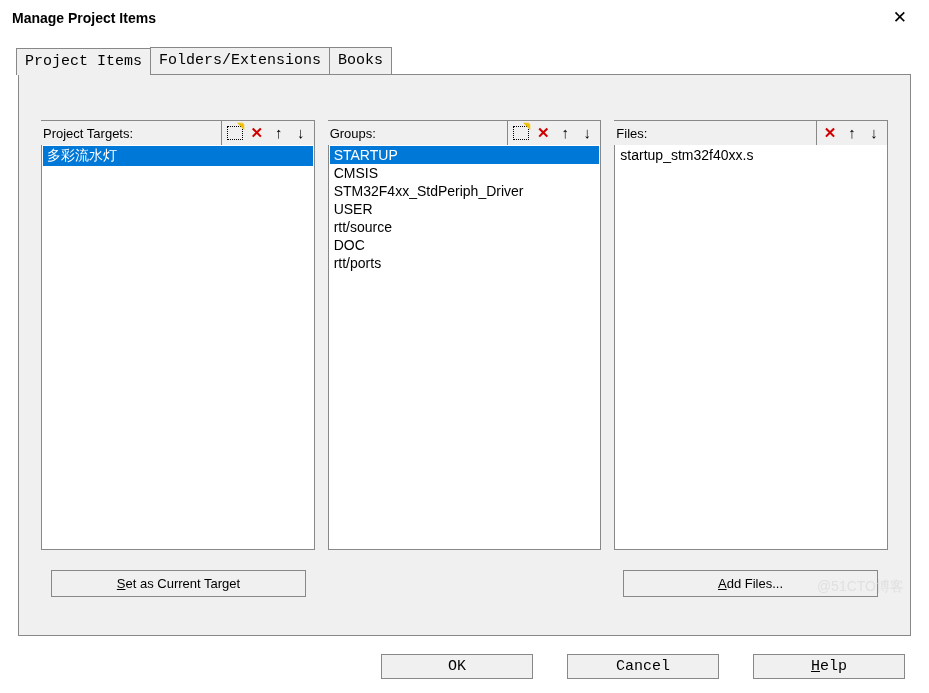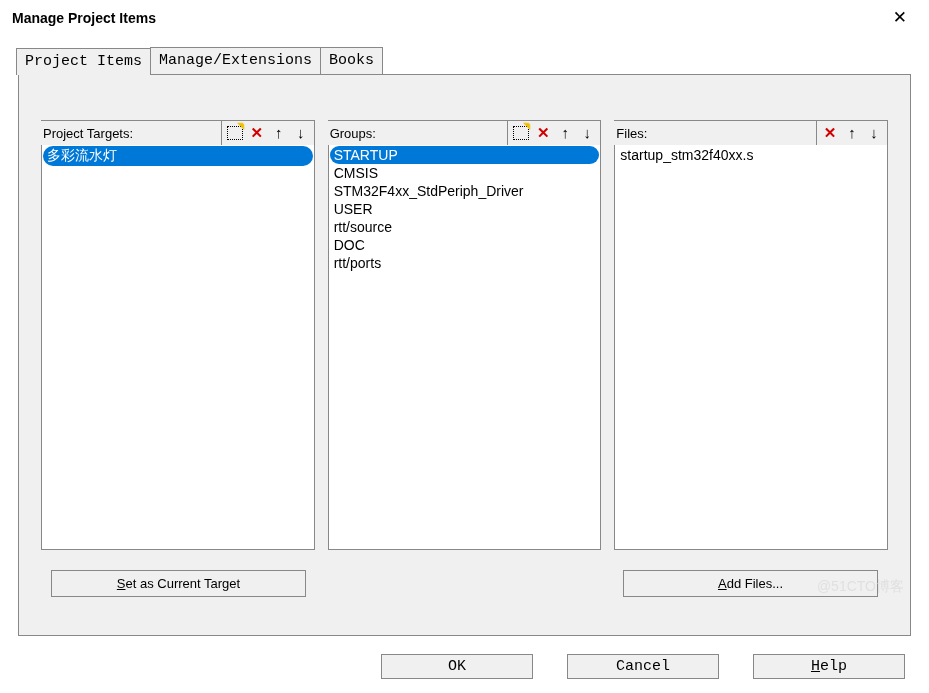--- a/index.html
+++ b/index.html
@@ -103,21 +103,20 @@
   border-right: 1px solid #888;
   border-bottom: 1px solid #888;
   overflow: auto;
   padding: 1px;
 }
 .listitem {
   padding: 1px 4px;
   font-size: 14px;
   cursor: default;
   white-space: nowrap;
-  border-radius: 10px;
 }
 .listitem.selected {
   background: #0078d7;
   color: #fff;
 }
 .lower-btns {
   display: flex;
   margin-top: 20px;
 }
 .lower-btns .spacer { flex: 1; }
@@ -157,21 +156,21 @@
 
 <div class="titlebar">
   <div class="title">Manage Project Items</div>
   <div class="close-x">✕</div>
 </div>
 
 <div class="dlg-body">
 
   <div class="tabstrip">
     <div class="tab active">Project Items</div>
-    <div class="tab">Manage/Extensions</div>
+    <div class="tab">Folders/Extensions</div>
     <div class="tab">Books</div>
   </div>
 
   <div class="tabpanel">
     <div class="cols">
 
       <div class="col">
         <div class="col-header">
           <div class="col-label">Project Targets:</div>
           <div class="toolbar">

